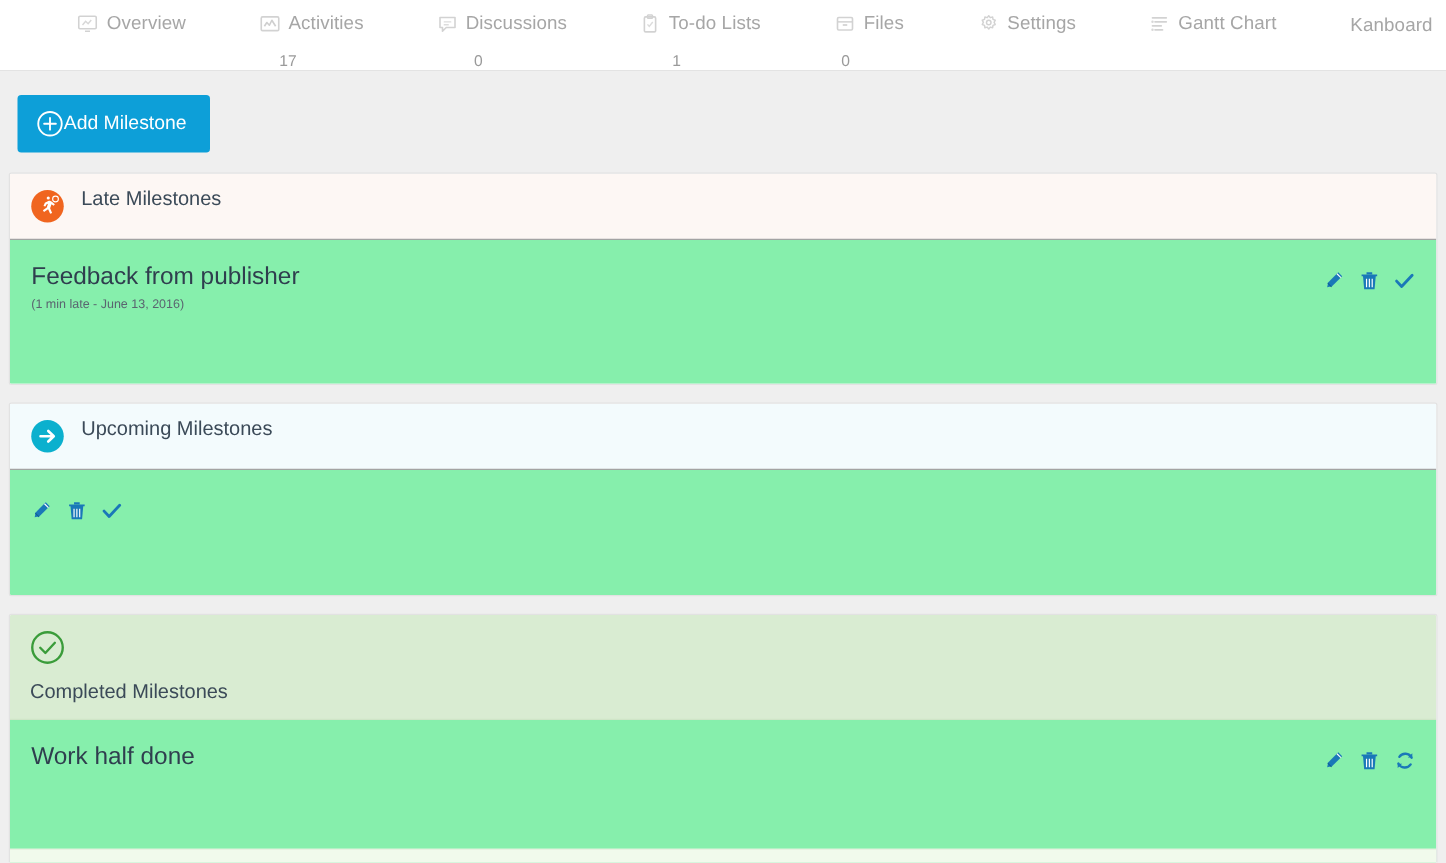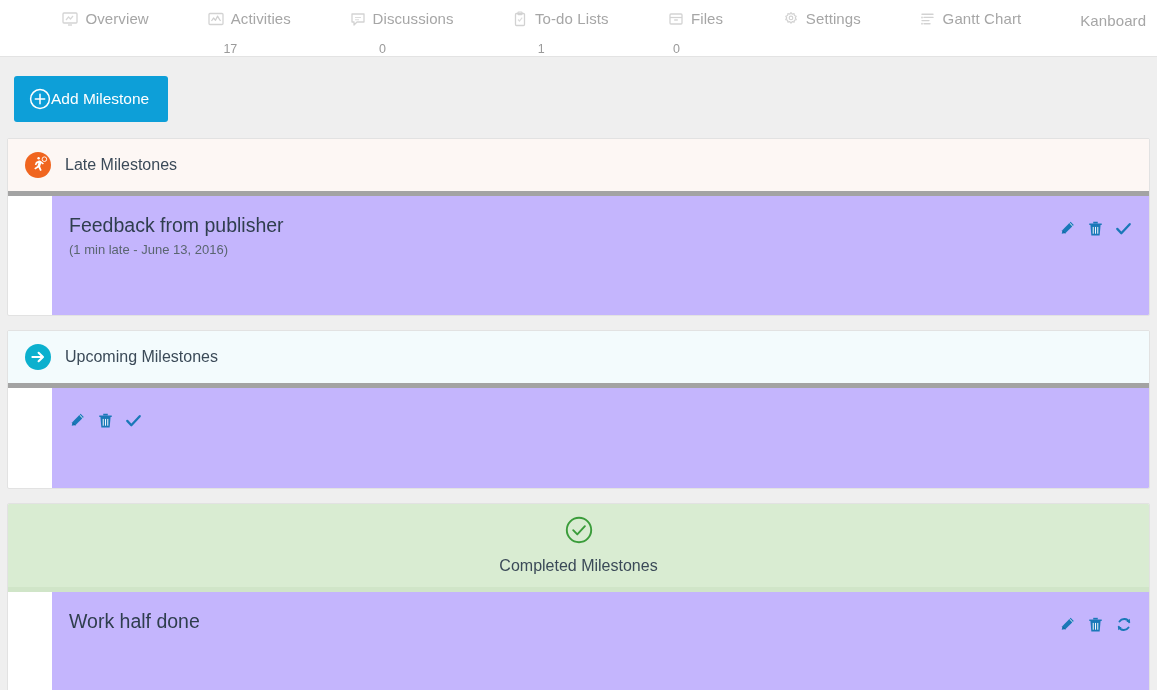--- a/index.html
+++ b/index.html
@@ -94,51 +94,51 @@
   
   .card {
     background: #ffffff;
     border: 1px solid #e2e2e2;
     margin-bottom: 14px;
     border-radius: 2px;
     overflow: hidden;
   }
   .card-header {
     display: flex;
-    align-items: center;
+    align-items: flex-start;
     gap: 13px;
     padding: 12px 16px;
-    border-bottom: 5px solid #a3a3a3;
+    border-bottom: 1px solid #a3a3a3;
   }
   .card-header .title {
     font-size: 16px;
     color: #3b4a58;
   }
   .card-header.late { background: #fdf7f4; }
   .card-header.upcoming { background: #f3fbfd; }
   .card-header.completed { background: #d9ecd2; border-bottom-color: #d0e5c8; flex-direction: column; }
 
   .hdr-ico { width: 28px; height: 28px; display: block; flex: none; }
 
-  .card-body { background: #c4b5fd; margin-left: 44px; }
+  .card-body { background: #86efac; }
   .m-row {
     display: flex;
     align-items: flex-start;
     justify-content: space-between;
     padding: 18px 17px 10px 17px;
   }
   .m-name {
     font-size: 19.5px;
     color: #2f3e4e;
     font-weight: 400;
     line-height: 1.2;
     margin: 0 0 5px 0;
   }
   .m-meta {
-    font-size: 13px;
+    font-size: 10px;
     color: #5a6570;
   }
   .m-actions {
     display: flex;
     align-items: center;
     gap: 11px;
     padding-top: 6px;
   }
   .act {
     width: 17px; height: 18px;

